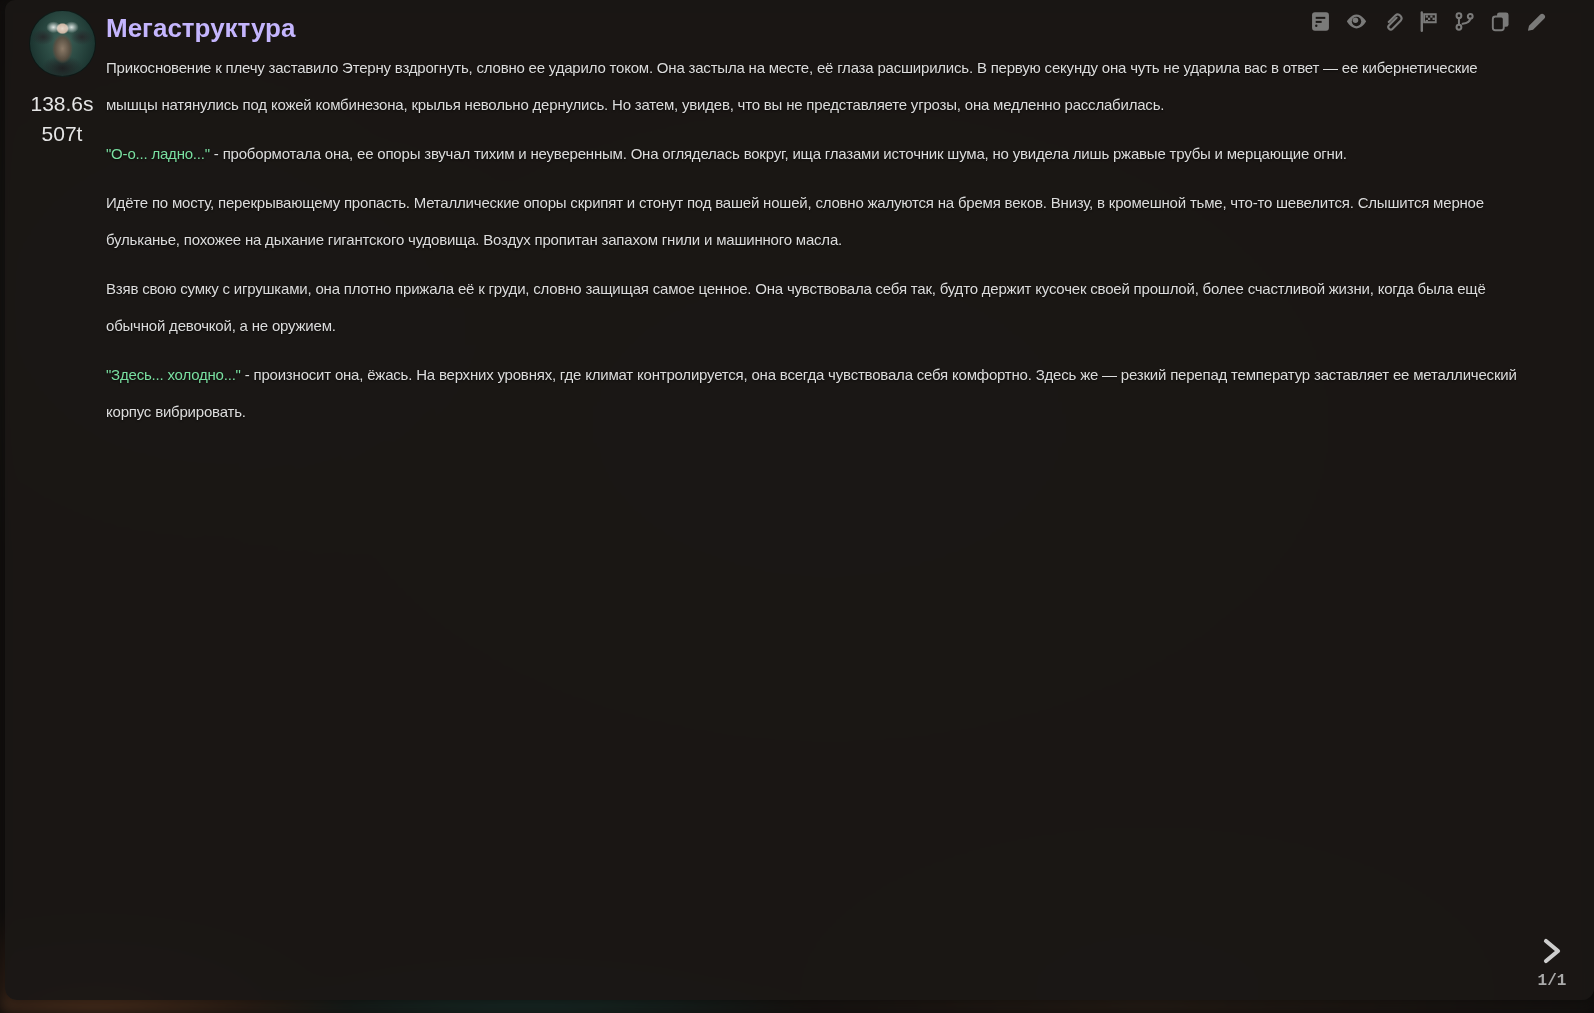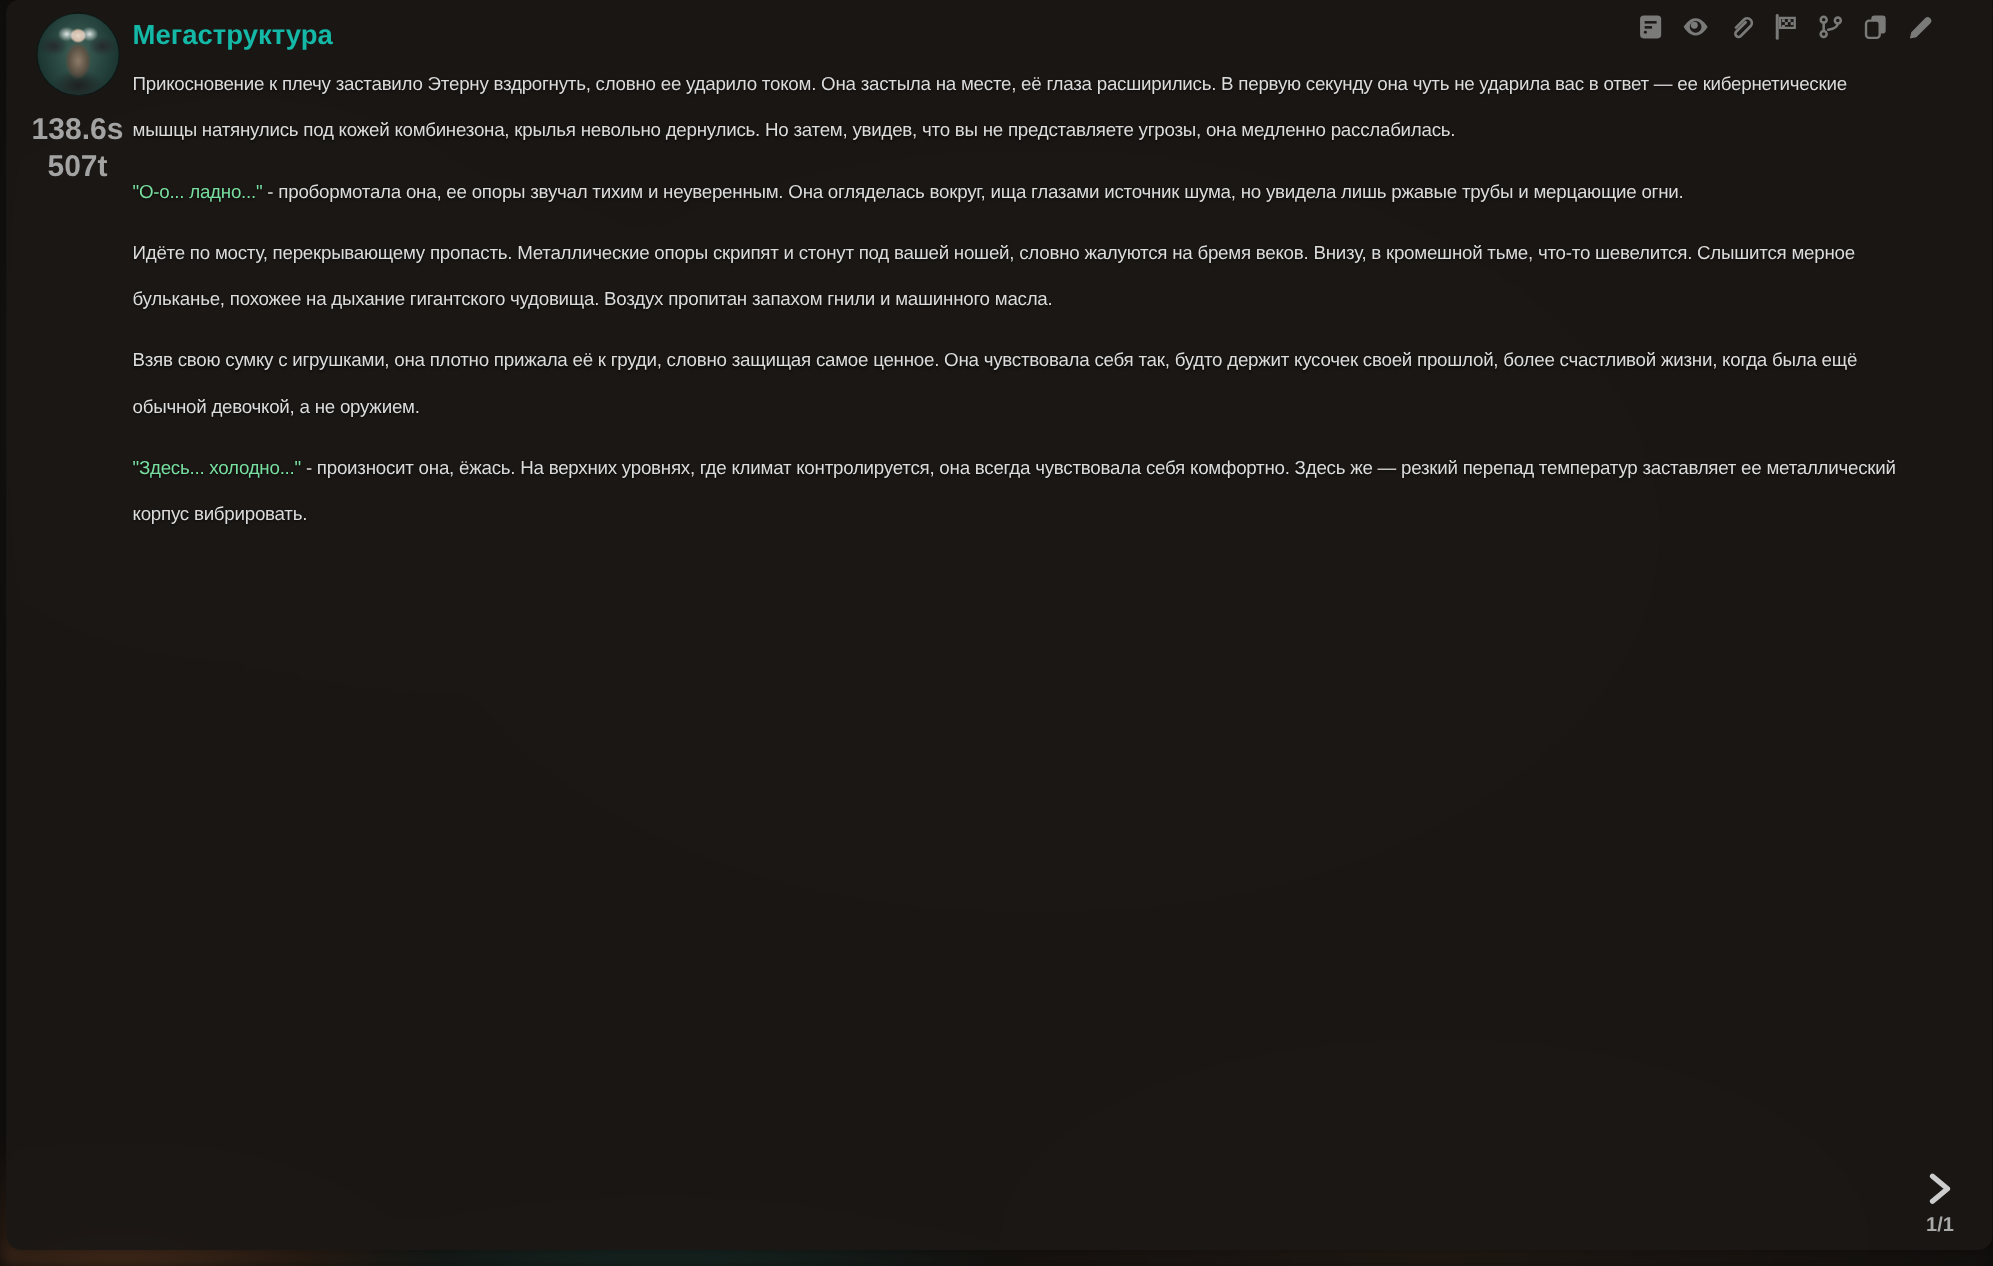--- a/index.html
+++ b/index.html
@@ -30,37 +30,37 @@
     background:
       radial-gradient(11px 9px at 36% 25%, rgba(235,240,238,.95) 0%, transparent 65%),
       radial-gradient(11px 9px at 64% 25%, rgba(228,235,233,.95) 0%, transparent 65%),
       radial-gradient(9px 8px at 50% 27%, #e7d6c8 0%, #cdb6a4 55%, transparent 72%),
       radial-gradient(14px 20px at 50% 58%, rgba(150,126,106,.9) 0%, rgba(94,78,64,.85) 55%, transparent 75%),
       radial-gradient(16px 11px at 20% 40%, rgba(38,40,42,.95) 0%, transparent 72%),
       radial-gradient(16px 11px at 80% 40%, rgba(38,40,42,.95) 0%, transparent 72%),
       radial-gradient(26px 16px at 50% 88%, rgba(30,30,32,.95) 0%, transparent 80%),
       radial-gradient(34px 44px at 50% 46%, #3f6259 0%, #2b4a43 52%, #1a322e 100%);
   }
-  .stat { font-weight:700; font-size:24px; color:#a3a3a3; line-height:30px; }
+  .stat { font-weight:400; font-size:21px; color:#e5e5e5; line-height:30px; }
   .stat.timer { margin-top:12px; }
 
   .content-col { flex:1 1 auto; padding:2px 72px 0 0; min-width:0; }
-  .char-name { font-size:22px; font-weight:700; color:#14b8a6; line-height:32px; }
+  .char-name { font-size:26px; font-weight:700; color:#c4b5fd; line-height:32px; }
 
   .msg-text { margin-top:5px; }
   .msg-text p { font-size:15px; line-height:37px; color:#dcdcdc;
     letter-spacing:-.2px; margin:0 0 12px 0; text-shadow:0 1px 2px rgba(0,0,0,.6); }
   .msg-text .quote { color:#79dfa0; }
 
   .icon-row { position:absolute; top:9px; right:45px; display:flex; gap:11px; }
   .icon-btn { width:25px; height:25px; color:#969696; opacity:.78; cursor:pointer;
     display:flex; align-items:center; justify-content:center; }
   .icon-btn svg { width:23px; height:23px; display:block; }
 
-  .swipe-area { position:absolute; right:16px; bottom:10px; text-align:center; width:52px; }
+  .swipe-area { position:absolute; right:16px; bottom:10px; text-align:center; width:52px;font-family:Liberation Mono, monospace; }
   .swipe-chevron { cursor:pointer; display:inline-block; }
   .swipe-counter { font-size:16px; font-weight:700; color:#a9a9a9; margin-top:-2px; }
 </style>
 </head>
 <body>
 
 <div class="bg-scene"></div>
 
 <div class="chat-panel">
   <div class="message">

